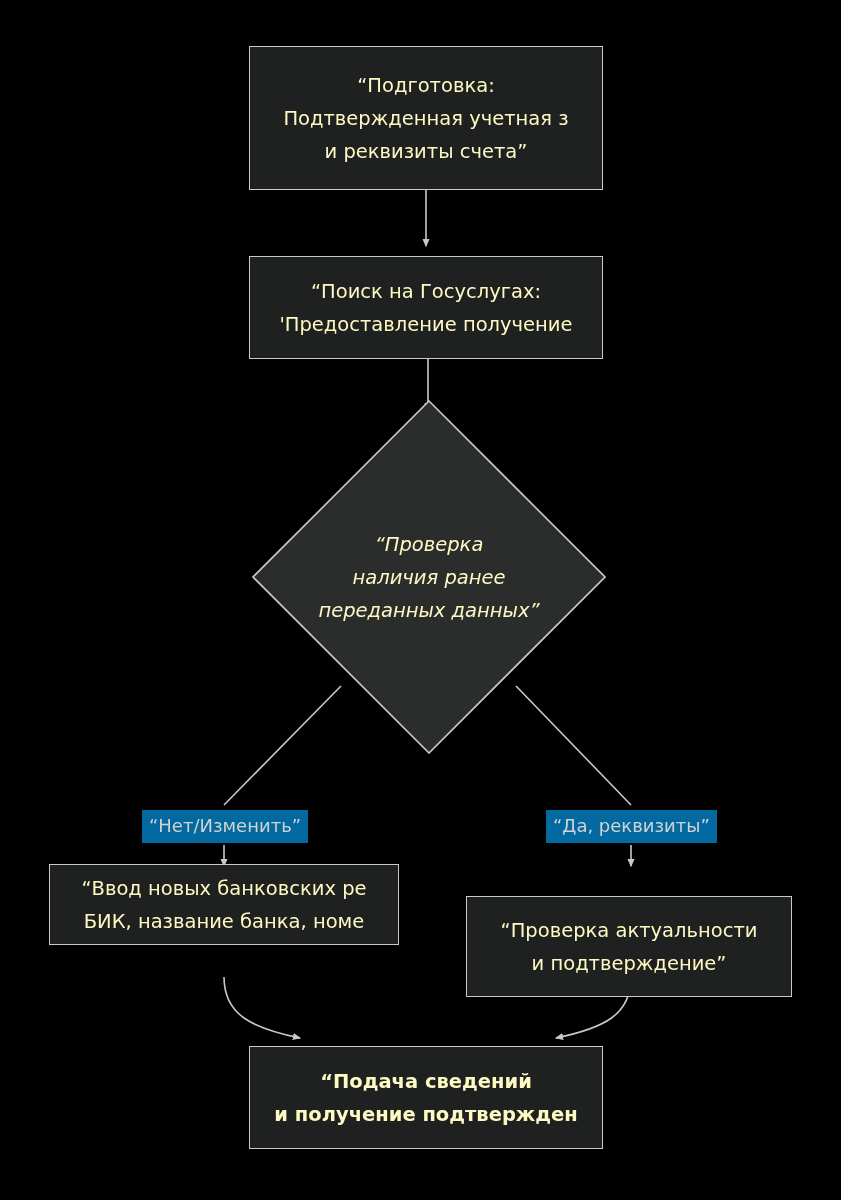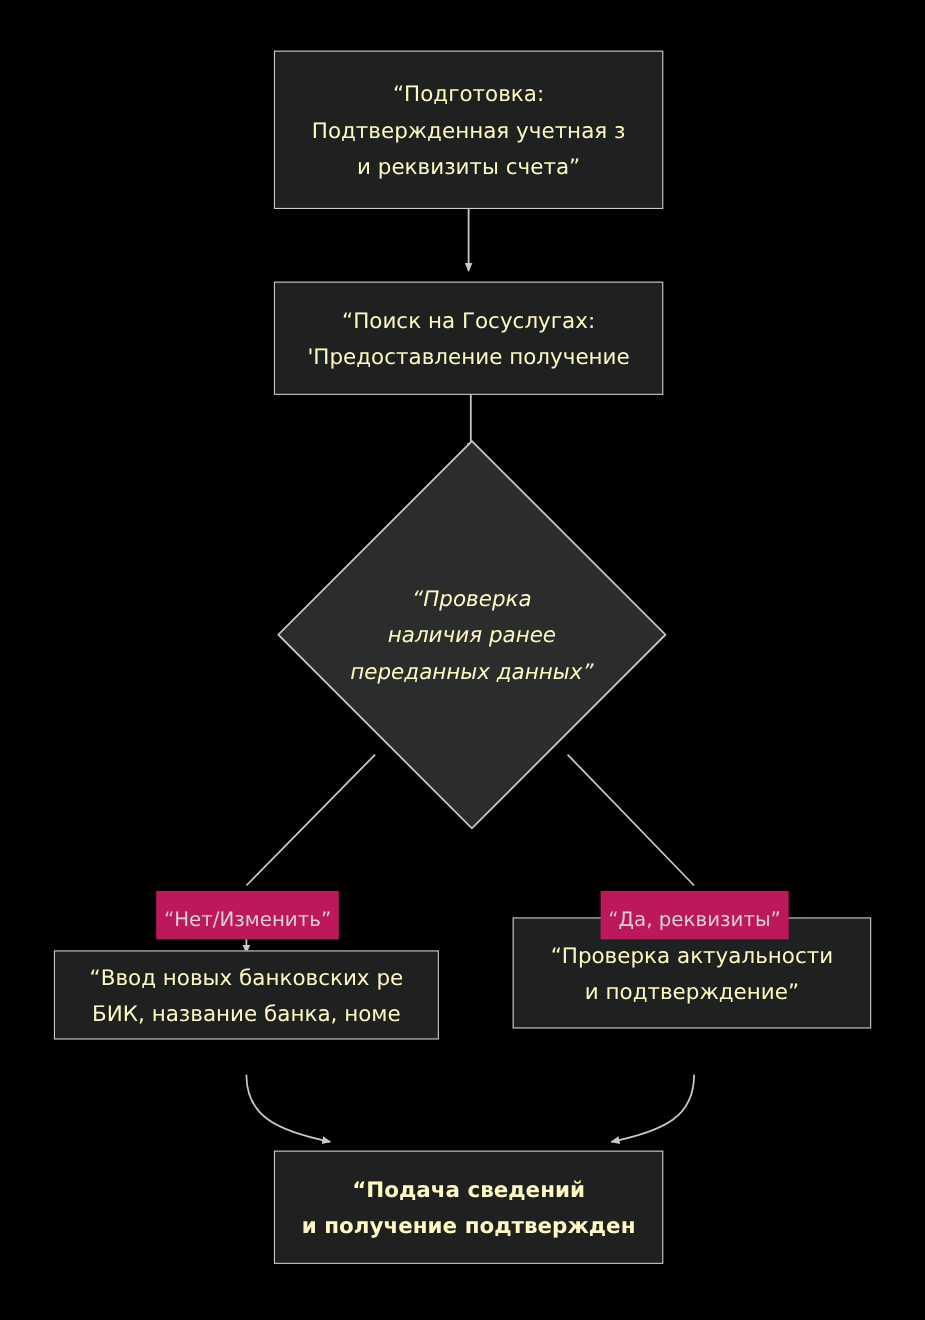--- a/index.html
+++ b/index.html
@@ -54,21 +54,21 @@
 
   .node-text .tline {
     display: block;
     white-space: nowrap;
   }
 
   
   #node-prep      { left: 249px; top: 46px;   width: 354px; height: 144px; }
   #node-search    { left: 249px; top: 256px;  width: 354px; height: 103px; }
   #node-enter     { left: 49px;  top: 864px;  width: 350px; height: 81px; }
-  #node-verify    { left: 466px; top: 834px;  width: 326px; height: 101px; }
+  #node-verify    { left: 466px; top: 896px;  width: 326px; height: 101px; }
   #node-submit    { left: 249px; top: 1046px; width: 354px; height: 103px; font-weight: bold; }
 
   
   #node-decision {
     position: absolute;
     left: 252px;
     top: 400px;
     width: 354px;
     height: 354px;
     font-style: italic;
@@ -86,25 +86,25 @@
     width: 100%;
     height: 100%;
     display: flex;
     align-items: center;
     justify-content: center;
   }
 
   
   .edge-label {
     position: absolute;
-    background: #be185d;
+    background: #0369a1;
     color: #d2d2d2;
     font-size: 18px;
     line-height: 26px;
-    padding: 14px 7px 4px 7px;
+    padding: 3px 7px 4px 7px;
     white-space: nowrap;
     box-sizing: border-box;
     text-align: right;
   }
   #label-no  { left: 142px; top: 810px; }
   #label-yes { left: 546px; top: 810px; }
 </style>
 </head>
 <body>
 

